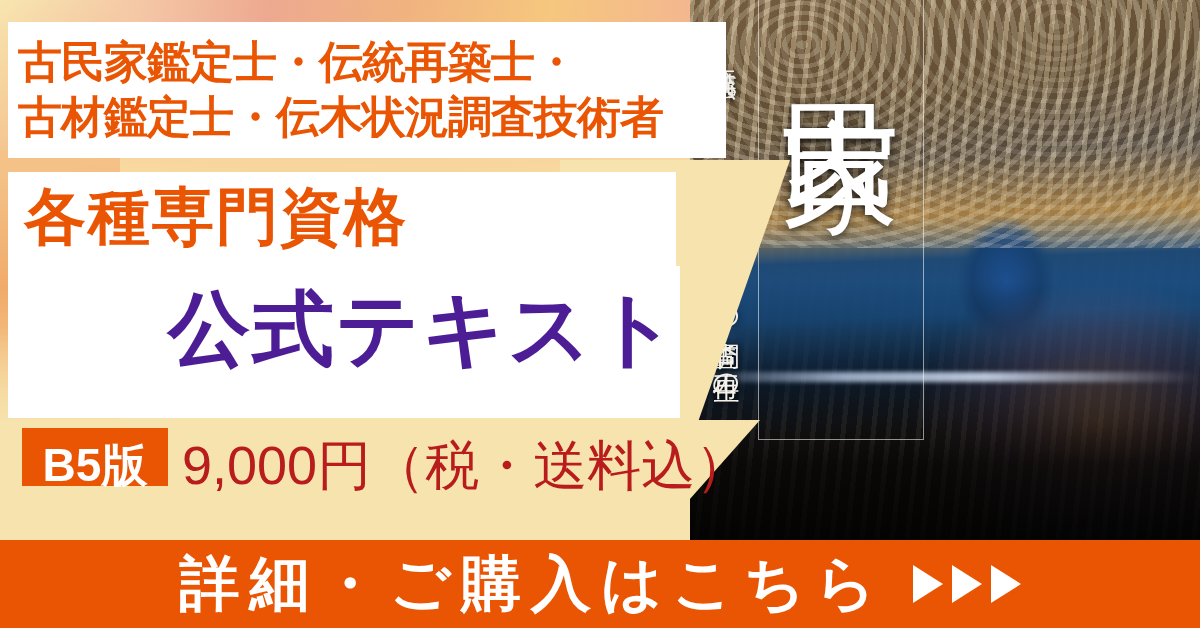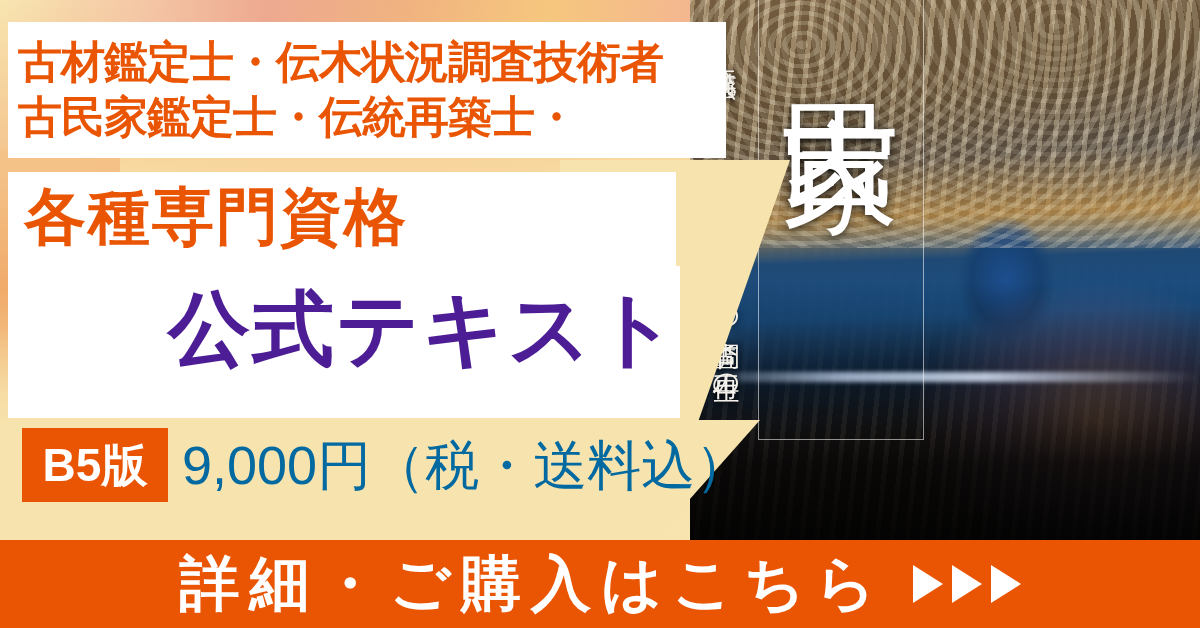--- a/index.html
+++ b/index.html
@@ -209,34 +209,34 @@
     font-weight: 700;
     line-height: 1;
     letter-spacing: 2px;
     white-space: nowrap;
   }
 
   
   .price-badge {
     position: absolute;
     left: 22px; top: 428px;
-    width: 146px; height: 74px;
+    width: 146px; height: 58px;
     background: #ea5504;
     color: #ffffff;
     font-size: 46px;
     font-weight: 700;
     line-height: 74px;
     text-align: center;
     letter-spacing: 0;
     box-sizing: border-box;
   }
   .price-text {
     position: absolute;
     left: 182px; top: 436px;
-    color: #0369a1;
+    color: #b91c1c;
     font-size: 54px;
     font-weight: 400;
     line-height: 58px;
     letter-spacing: 0;
     white-space: nowrap;
   }
 
   
   .cta {
     position: absolute;
@@ -286,22 +286,22 @@
   <div class="cover-sub-b">古民家活用のための調査と再生の</div>
 
   <div class="cream-wedge"></div>
   <div class="cream-band"></div>
 
   <div class="card card-top"></div>
   <div class="card card-main"></div>
   <div class="card card-main2"></div>
 
   <div class="qual-lines">
+    <div>古民家鑑定士・伝統再築士・</div>
     <div>古材鑑定士・伝木状況調査技術者</div>
-    <div>古民家鑑定士・伝統再築士・</div>
   </div>
 
   <div class="headline-1">各種専門資格</div>
   <div class="headline-2">公式テキスト</div>
 
   <div class="price-badge">B5版</div>
   <div class="price-text">9,000円（税・送料込）</div>
 
   <div class="cta">
     <div class="cta-text">詳細・ご購入はこちら</div>

